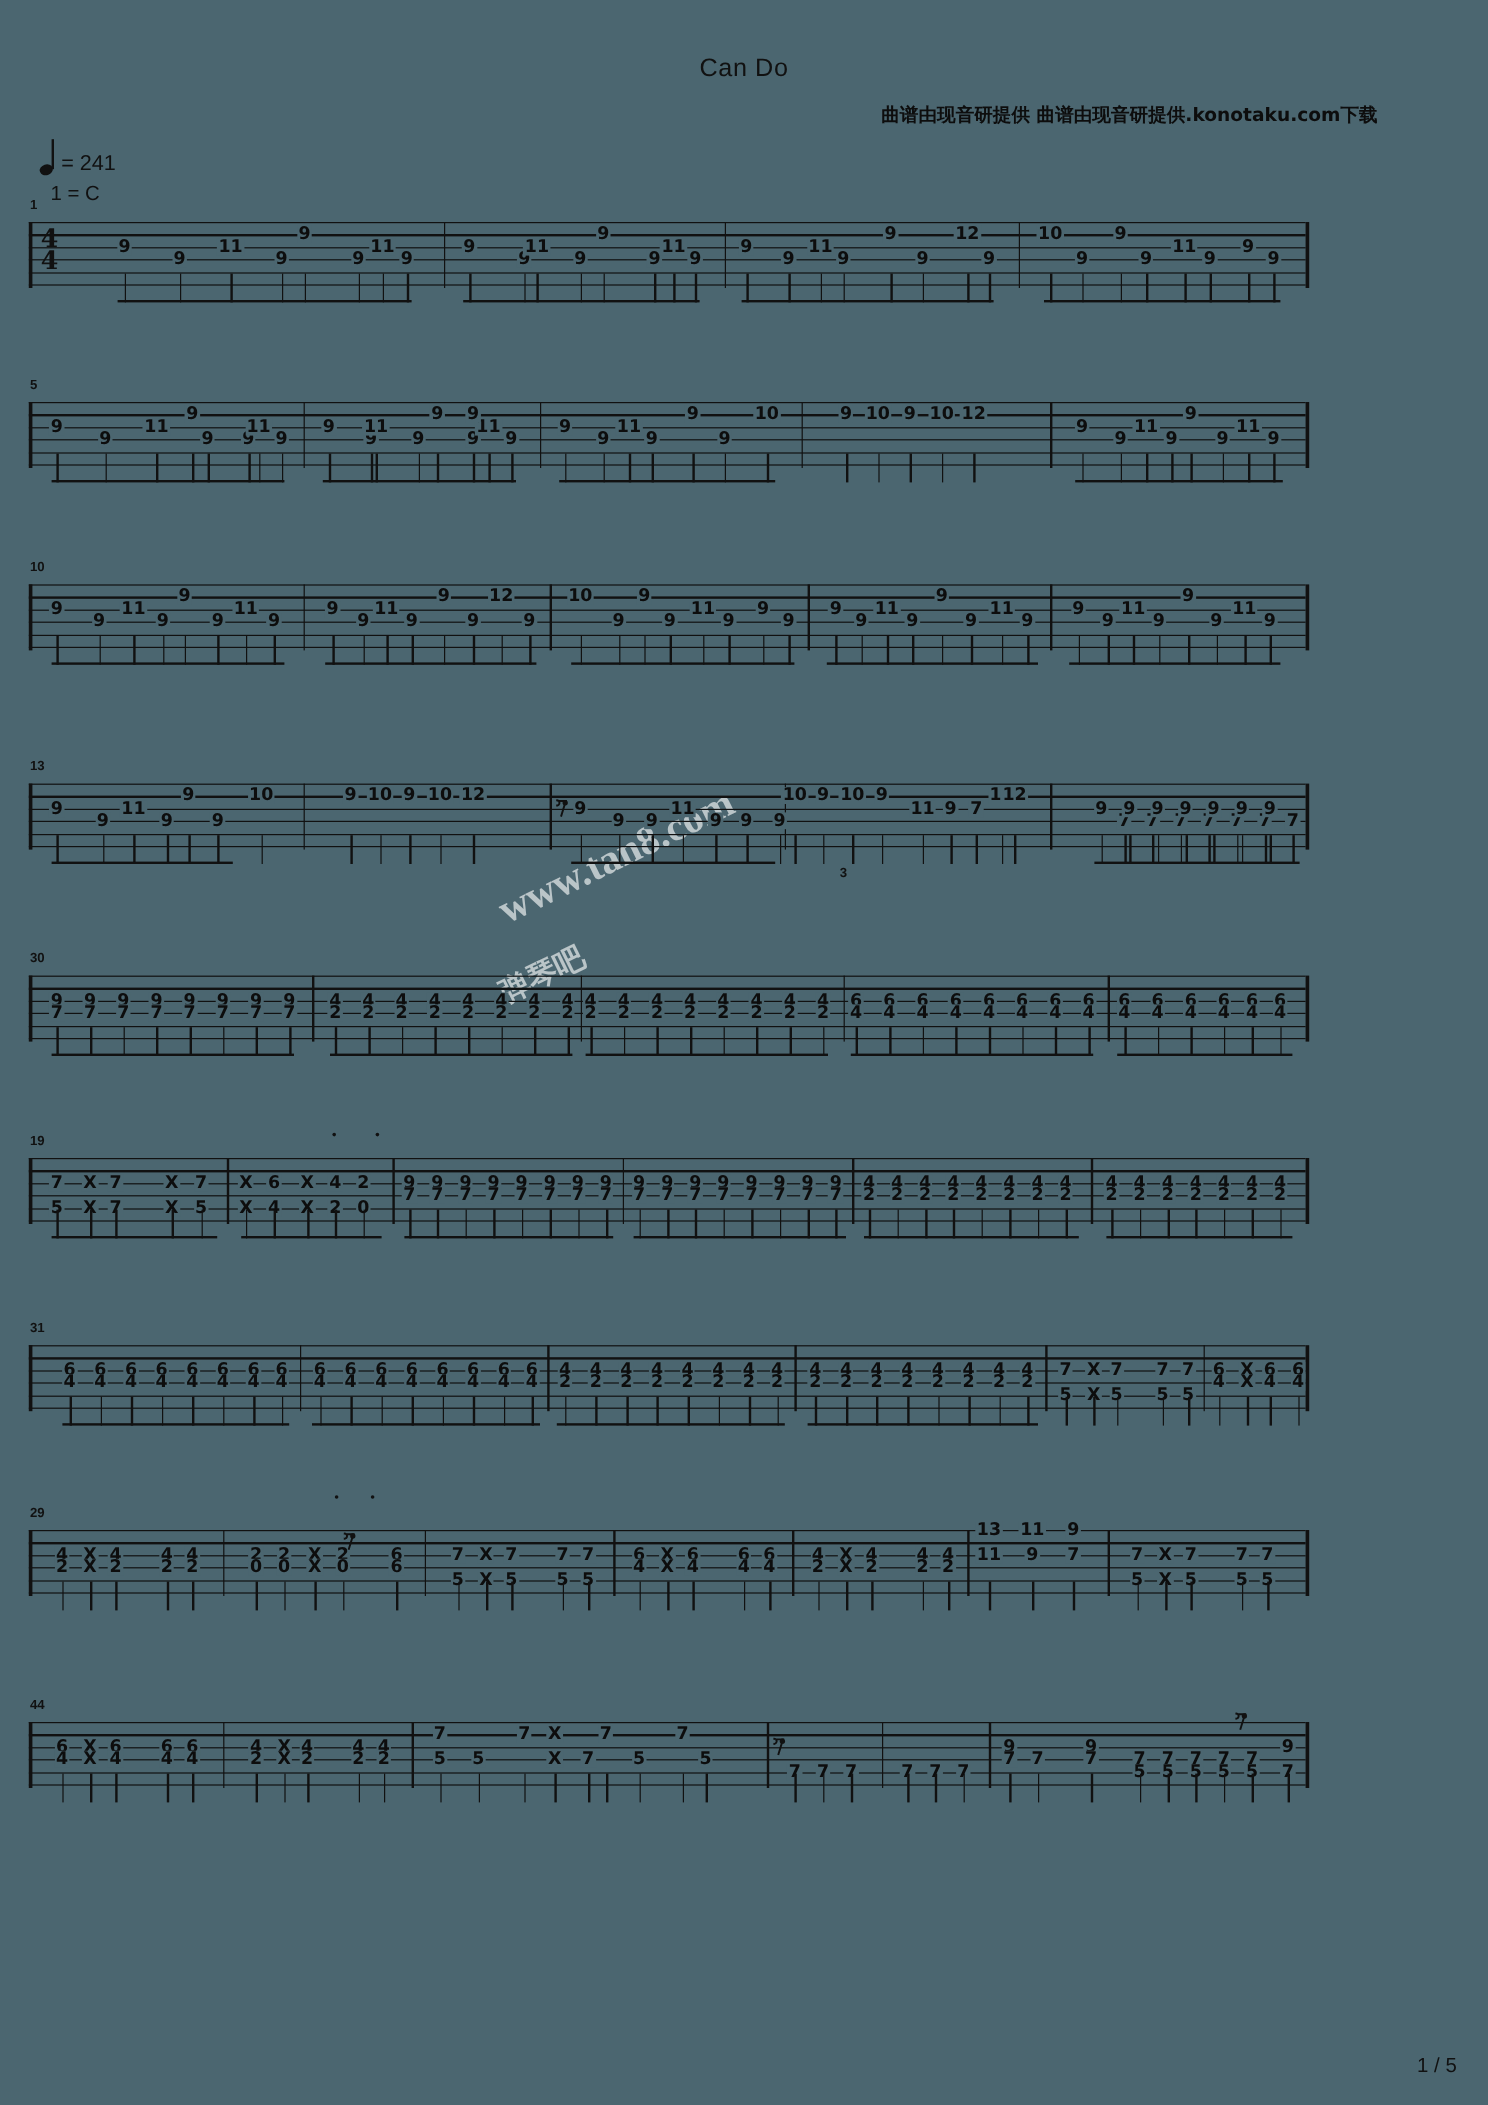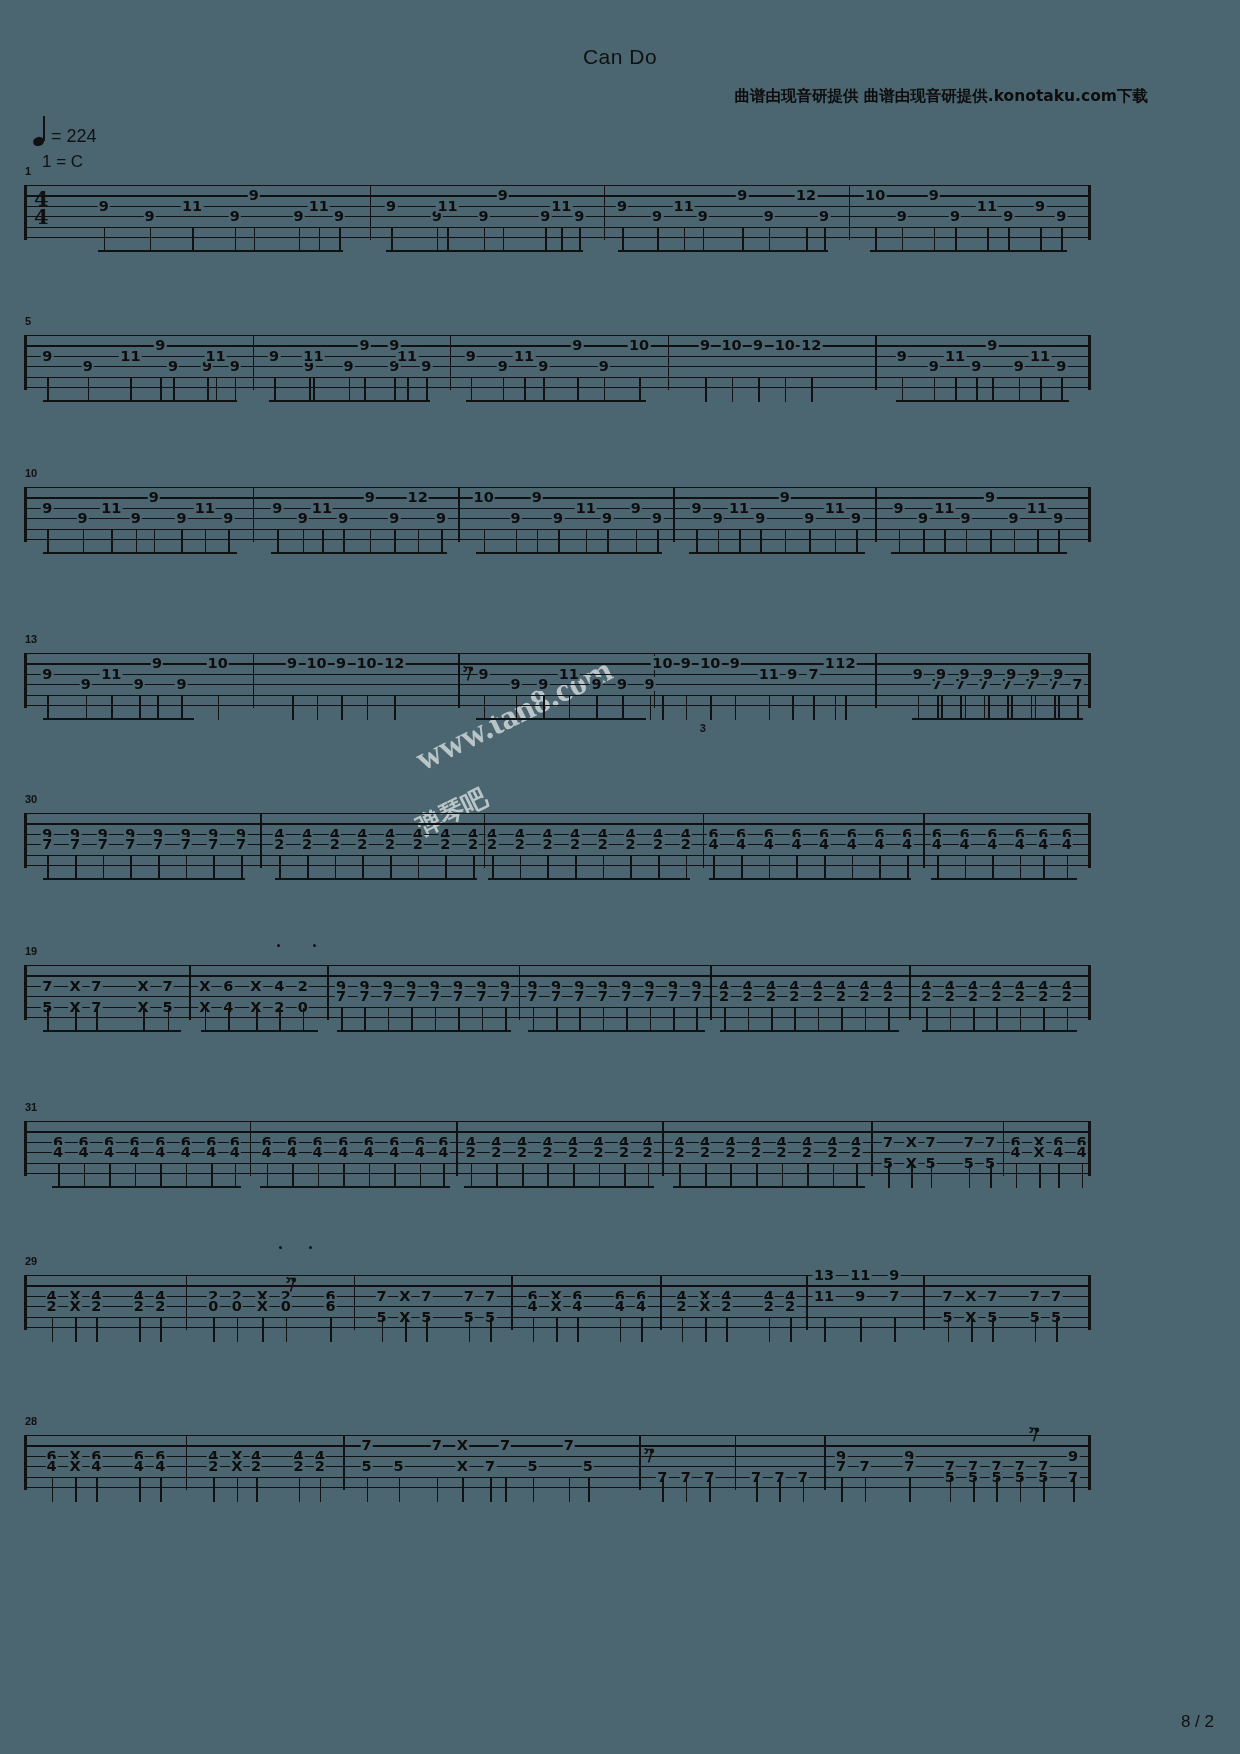--- a/index.html
+++ b/index.html
@@ -213,26 +213,26 @@
 
   <div id="page-title">Can Do</div>
 
   <div id="credit-line">曲谱由现音研提供 曲谱由现音研提供.konotaku.com下载</div>
 
   <div id="tempo-block">
     <span id="tempo-note">
       <span class="head"></span>
         <span class="stem"></span>
     </span>
-    <span id="tempo-value">= 224</span>
+    <span id="tempo-value">= 241</span>
   </div>
 
   <div id="key-block">1 = C</div>
 
-  <div id="page-number">8 / 2</div>
+  <div id="page-number">1 / 5</div>
 
   <div class="watermark" id="watermark-main">www.tan8.com</div>
   <div class="watermark" id="watermark-sub">弹琴吧</div>
 
   <div id="systems-container">
       <div class="system" style="top: 182px;">
         <div class="system-number">1</div>
         <div class="staff">
           <div class="staff-line" style="top: 3px;"></div>
           <div class="staff-line" style="top: 13.4px;"></div>
@@ -1192,21 +1192,21 @@
           <div class="stem" style="left: 836.304px; top: -6px; height: 24px;"></div>
           <div class="stem" style="left: 870.352px; top: -6px; height: 24px;"></div>
           <div class="stem" style="left: 923.552px; top: -6px; height: 24px;"></div>
           <div class="stem" style="left: 946.96px; top: -6px; height: 24px;"></div>
           <div class="stem" style="left: 968.24px; top: -6px; height: 24px;"></div>
           <div class="stem" style="left: 1010.8px; top: -6px; height: 24px;"></div>
           <div class="stem" style="left: 1032.08px; top: -6px; height: 24px;"></div>
         </div>
       </div>
       <div class="system" style="top: 1432px;">
-        <div class="system-number">28</div>
+        <div class="system-number">44</div>
         <div class="staff">
           <div class="staff-line" style="top: 3px;"></div>
           <div class="staff-line" style="top: 13.4px;"></div>
           <div class="staff-line" style="top: 23.8px;"></div>
           <div class="staff-line" style="top: 34.2px;"></div>
           <div class="staff-line" style="top: 44.6px;"></div>
           <div class="staff-line" style="top: 55px;"></div>
           <div class="barline thick" style="left: 0px; height: 55px; top: 3px;"></div>
           <div class="barline" style="left: 161.728px; height: 55px; top: 3px;"></div>
           <div class="barline" style="left: 319.2px; height: 55px; top: 3px;"></div>

